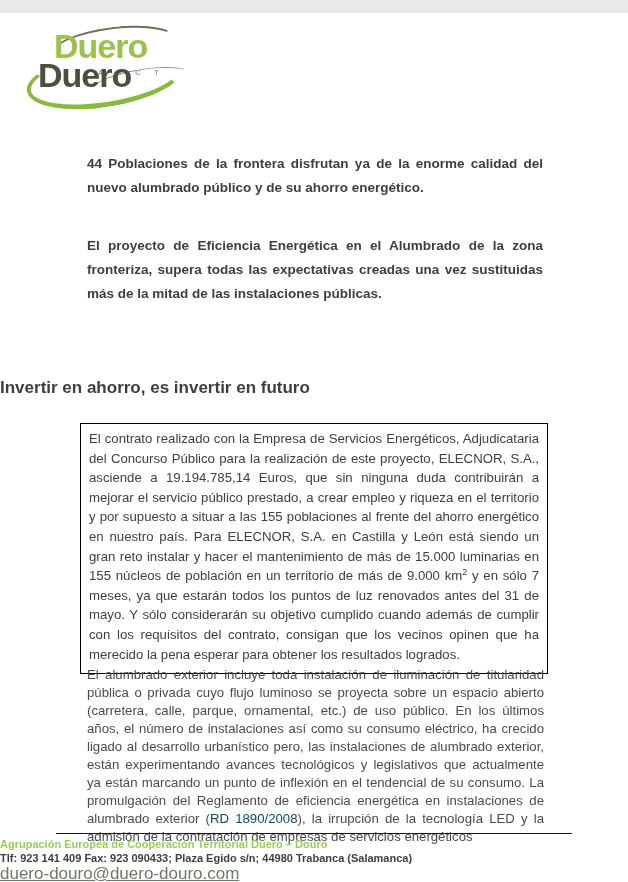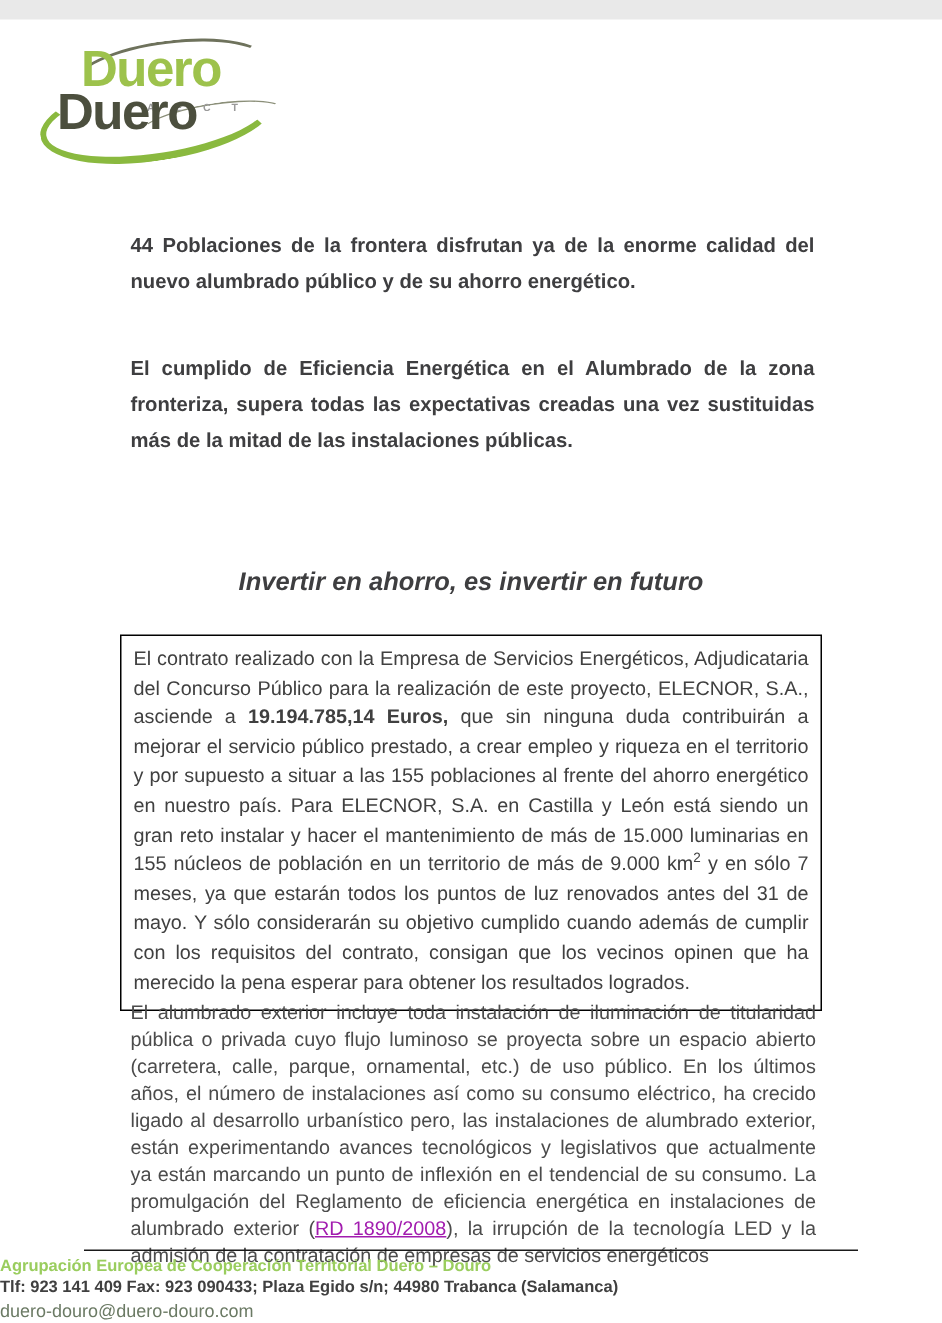--- a/index.html
+++ b/index.html
@@ -57,75 +57,75 @@
   .intro1 {
     top: 139px; left: 87px; width: 456px;
     font-size: 13.5px; font-weight: bold; line-height: 24px;
   }
   .intro2 {
     top: 221px; left: 87px; width: 456px;
     font-size: 13.5px; font-weight: bold; line-height: 24px;
   }
   .headline {
     position: absolute; top: 365px; left: 0; width: 628px;
-    text-align: center; font-size: 17px; font-weight: bold; color: #3e3e40; font-style: italic;
+    text-align: left; font-size: 17px; font-weight: bold; color: #3e3e40;
   }
   .contract-box {
     position: absolute; top: 410px; left: 80px; width: 468px;
     border: 1px solid #000000;
     padding: 5px 8px 9px 8px;
     font-size: 13.2px; line-height: 19.6px;
     text-align: justify; color: #404040;
   }
-  .contract-box b { font-weight: bold; }
+  .contract-box b { font-weight: normal; }
   .contract-box sup { font-size: 9px; line-height: 0; }
   .body-para {
     top: 653px; left: 87px; width: 457px;
     font-size: 13.2px; line-height: 18px; color: #4b4b4b;
   }
   .doc-link {
-    color: #a21caf; text-decoration: underline; cursor: pointer;
+    color: #0c4a6e; cursor: pointer;
   }
 
   
   .footer {
     position: absolute; top: 820px; left: 0; width: 628px;
     text-align: left;
   }
   .footer-divider {
     width: 516px; margin: 0 auto 3px auto;
     border-top: 1.5px solid #1a1a1a;
   }
   .footer-org {
     font-size: 11px; font-weight: bold; color: #9acd5e; line-height: 14px;
   }
   .footer-contact {
     font-size: 11px; font-weight: bold; color: #404040; line-height: 14px;
   }
   .footer-email {
-    font-size: 12px; color: #6b7a64; 
+    font-size: 17px; color: #6b7a64; text-decoration: underline;
     line-height: 14px; cursor: pointer; display: inline-block;
   }
 </style>
 </head>
 <body>
 
 <div class="page">
 
   <div class="logo">
     <div class="swoosh swoosh-dark"></div>
     <div class="swoosh swoosh-thin"></div>
     <div class="swoosh swoosh-green"></div>
     <div class="logo-duero">Duero</div>
     <div class="logo-aect">A E C T</div>
     <div class="logo-douro">Duero</div>
   </div>
 
   <p class="para intro1">44 Poblaciones de la frontera disfrutan ya de la enorme calidad del nuevo alumbrado público y de su ahorro energético.</p>
-  <p class="para intro2">El cumplido de Eficiencia Energética en el Alumbrado de la zona fronteriza, supera todas las expectativas creadas una vez sustituidas más de la mitad de las instalaciones públicas.</p>
+  <p class="para intro2">El proyecto de Eficiencia Energética en el Alumbrado de la zona fronteriza, supera todas las expectativas creadas una vez sustituidas más de la mitad de las instalaciones públicas.</p>
 
   <h1 class="headline">Invertir en ahorro, es invertir en futuro</h1>
 
   <div class="contract-box">
     <span>El contrato realizado con la Empresa de Servicios Energéticos, Adjudicataria del Concurso Público para la realización de este proyecto, ELECNOR, S.A., asciende a </span><b>19.194.785,14 Euros,</b><span> que sin ninguna duda contribuirán a mejorar el servicio público prestado, a crear empleo y riqueza en el territorio y por supuesto a situar a las 155 poblaciones al frente del ahorro energético en nuestro país. Para ELECNOR, S.A. en Castilla y León está siendo un gran reto instalar y hacer el mantenimiento de más de 15.000 luminarias en 155 núcleos de población en un territorio de más de 9.000 km</span><sup>2</sup><span> y en sólo 7 meses, ya que estarán todos los puntos de luz renovados antes del 31 de mayo. Y sólo considerarán su objetivo cumplido cuando además de cumplir con los requisitos del contrato, consigan que los vecinos opinen que ha merecido la pena esperar para obtener los resultados logrados.</span>
   </div>
 
   <p class="para body-para">
     <span>El alumbrado exterior incluye toda instalación de iluminación de titularidad pública o privada cuyo flujo luminoso se proyecta sobre un espacio abierto (carretera, calle, parque, ornamental, etc.) de uso público. En los últimos años, el número de instalaciones así como su consumo eléctrico, ha crecido ligado al desarrollo urbanístico pero, las instalaciones de alumbrado exterior, están experimentando avances tecnológicos y legislativos que actualmente ya están marcando un punto de inflexión en el tendencial de su consumo. La promulgación del Reglamento de eficiencia energética en instalaciones de alumbrado exterior (</span><a class="doc-link">RD 1890/2008</a><span>), la irrupción de la tecnología LED y la admisión de la contratación de empresas de servicios energéticos</span>
   </p>

